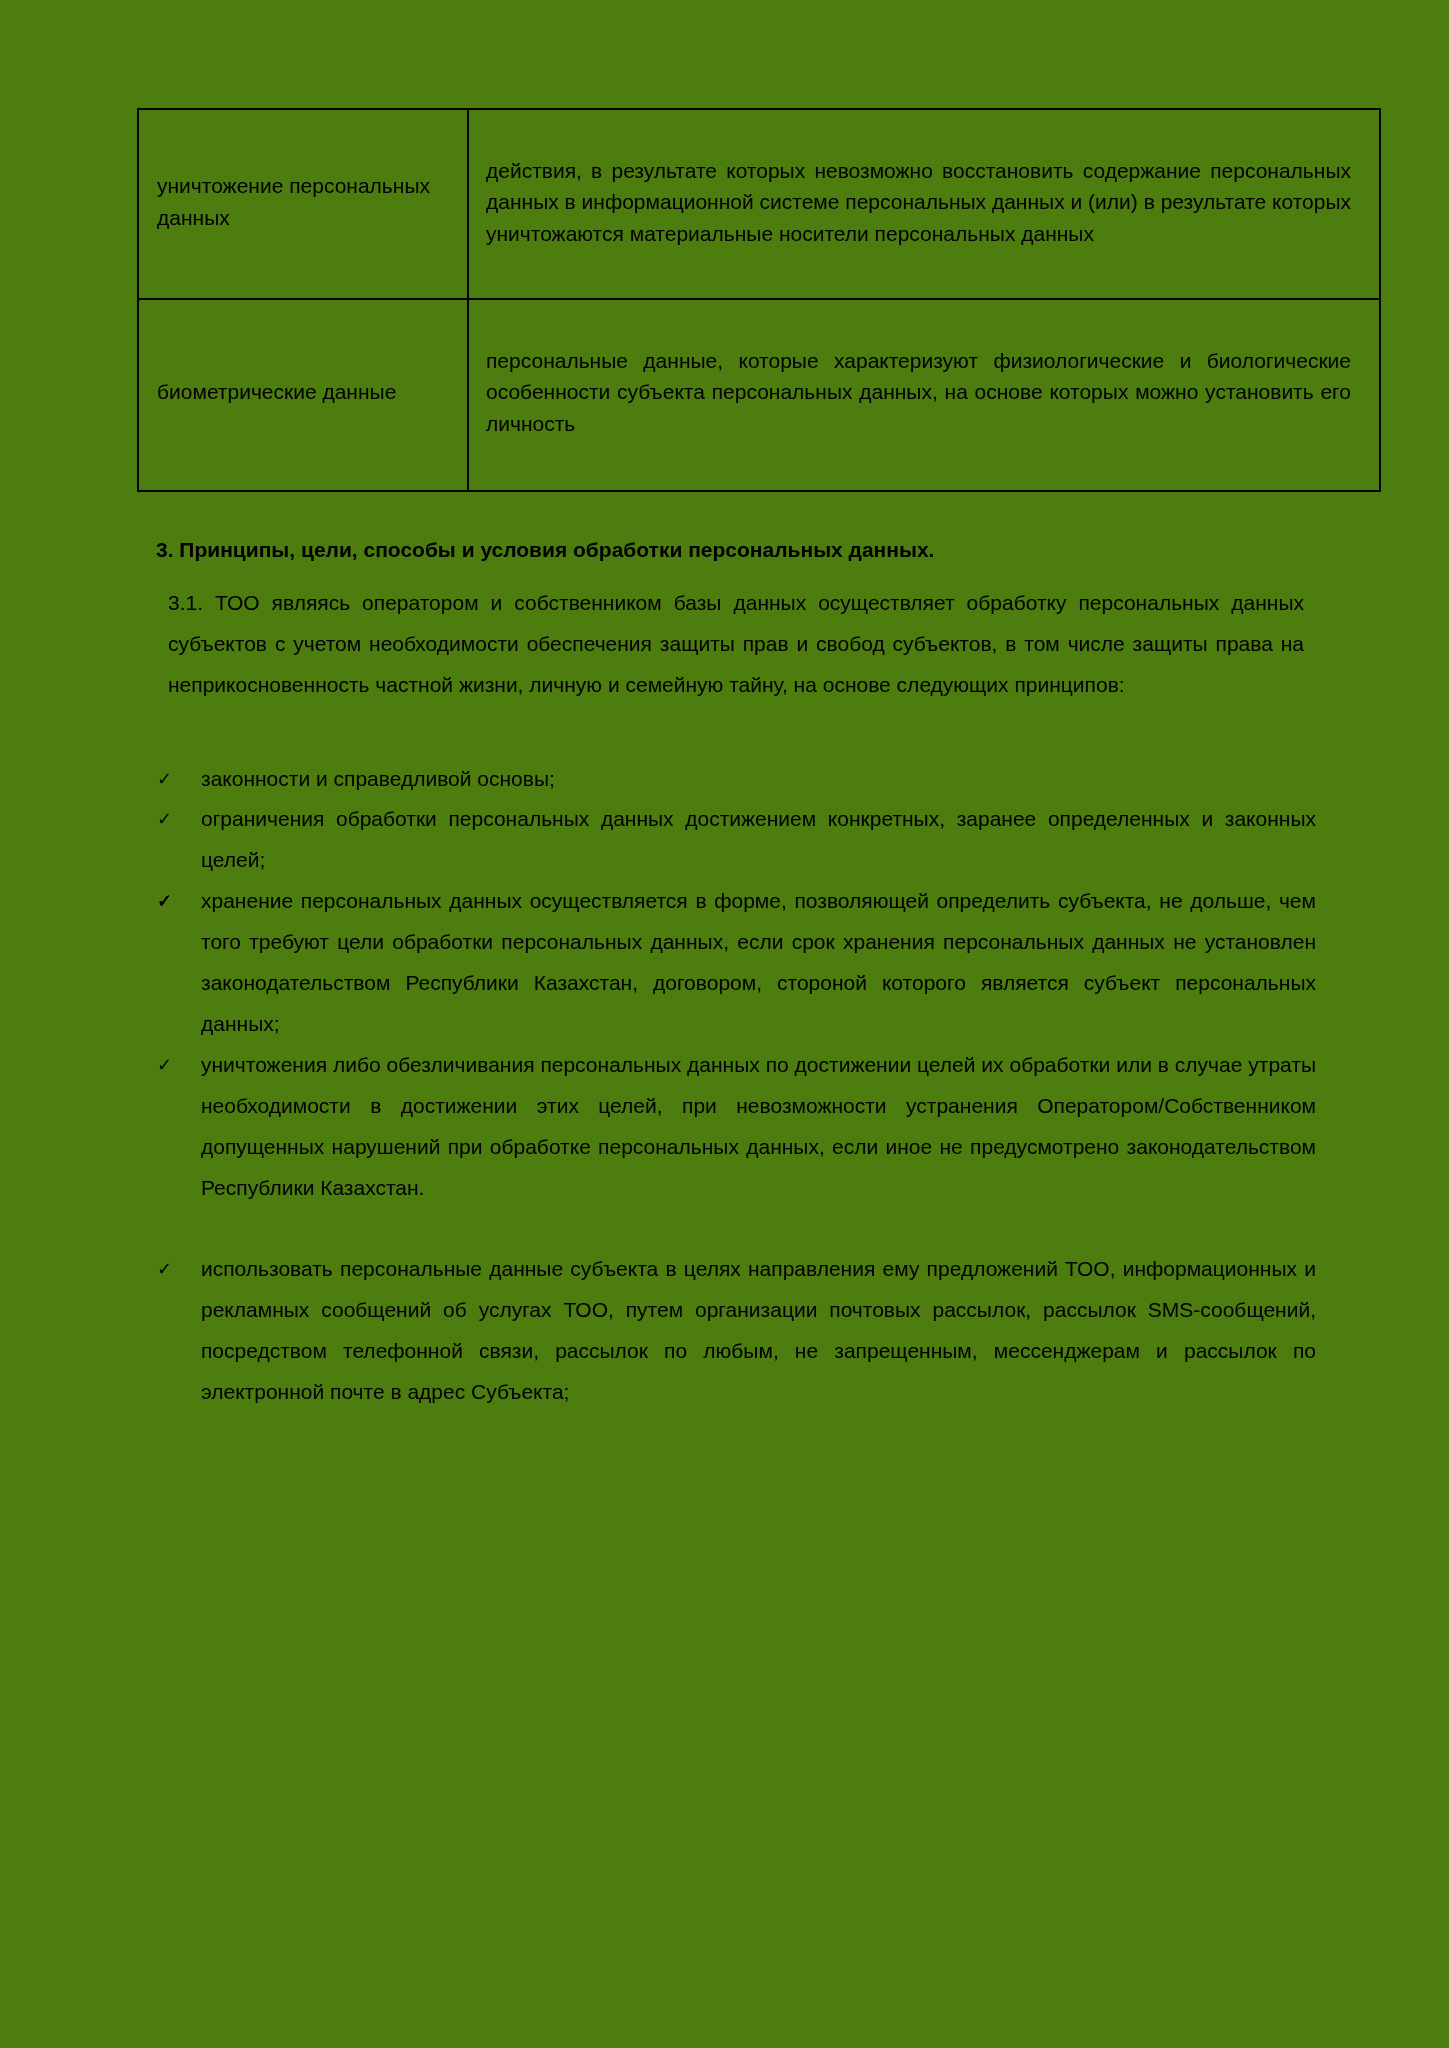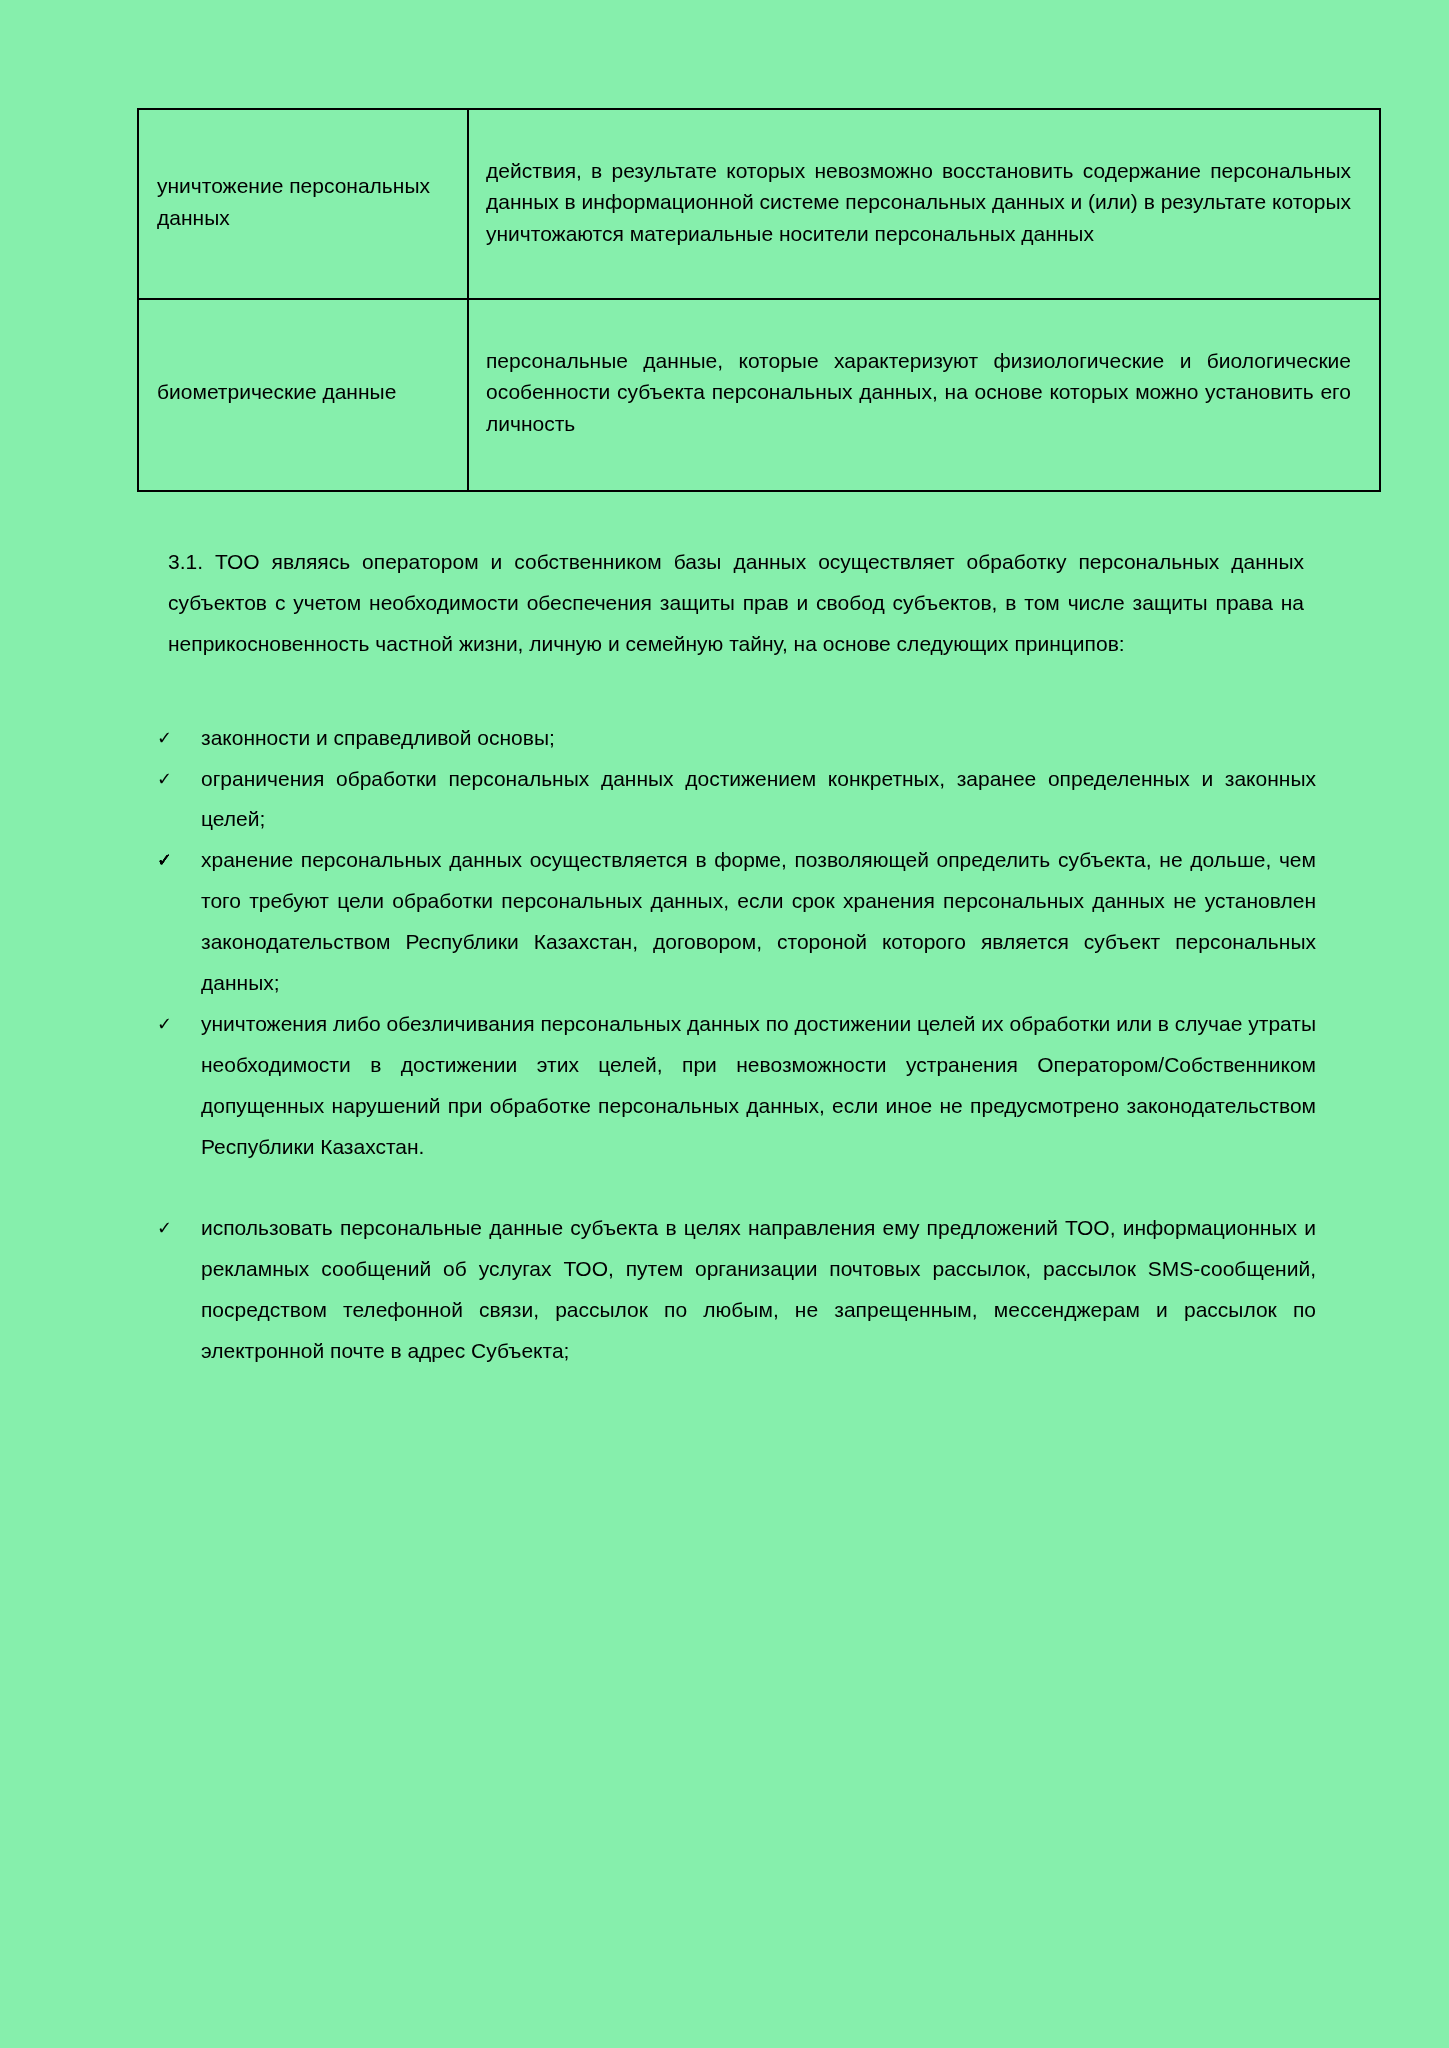--- a/index.html
+++ b/index.html
@@ -13,21 +13,21 @@
     position: relative;
     overflow: hidden;
     font-family: "Liberation Sans", sans-serif;
     color: #000000;
   }
   .page {
     position: absolute;
     left: 0; top: 0;
     width: 1449px;
     height: 2048px;
-    background: #86efac;
+    background: #4d7c0f;
   }
   
   .def-table {
     position: absolute;
     left: 137px;
     top: 108px;
     width: 1242px;
     border-collapse: collapse;
     table-layout: fixed;
   }
@@ -109,20 +109,21 @@
         <td class="desc-cell">действия, в результате которых невозможно восстановить содержание персональных данных в информационной системе персональных данных и (или) в результате которых уничтожаются материальные носители персональных данных</td>
       </tr>
       <tr class="row-2">
         <td class="term-cell">биометрические данные</td>
         <td class="desc-cell">персональные данные, которые характеризуют физиологические и биологические особенности субъекта персональных данных, на основе которых можно установить его личность</td>
       </tr>
     </tbody>
   </table>
 
   <div class="content">
+    <p class="heading">3. Принципы, цели, способы и условия обработки персональных данных.</p>
     <p class="para">3.1. ТОО являясь оператором и собственником базы данных осуществляет обработку персональных данных субъектов с учетом необходимости обеспечения защиты прав и свобод субъектов, в том числе защиты права на неприкосновенность частной жизни, личную и семейную тайну, на основе следующих принципов:</p>
     <div class="blank"></div>
 
     <ul class="checklist">
       <li><span class="check">✓</span><span>законности и справедливой основы;</span></li>
       <li><span class="check">✓</span><span>ограничения обработки персональных данных достижением конкретных, заранее определенных и законных целей;</span></li>
       <li><span class="check">✓</span></li>
       <li><span class="check">✓</span></li>
       <li><span class="check">✓</span></li>
       <li><span class="check">✓</span></li>

